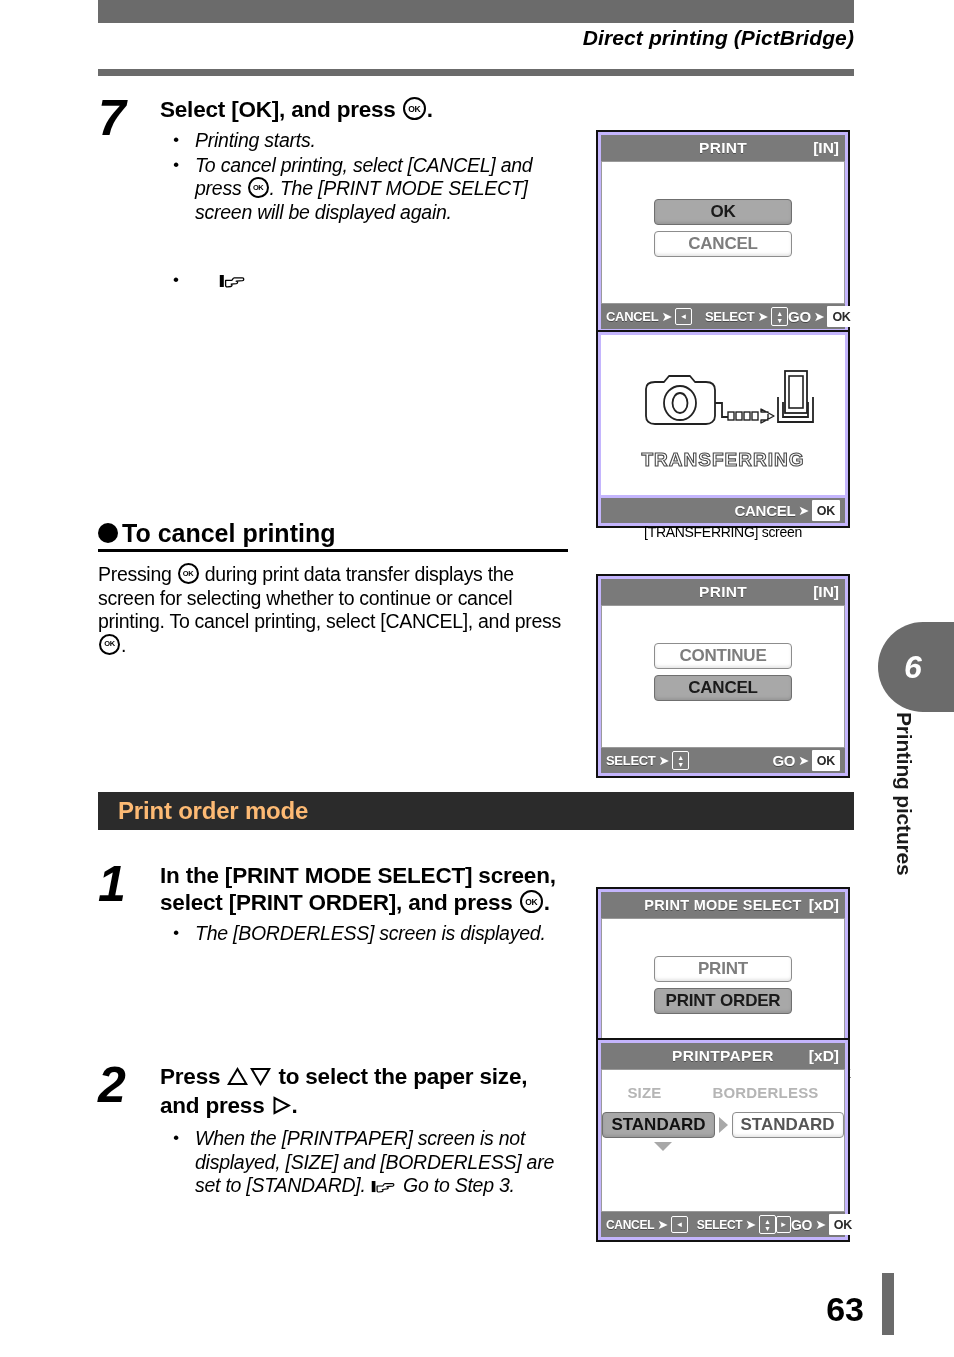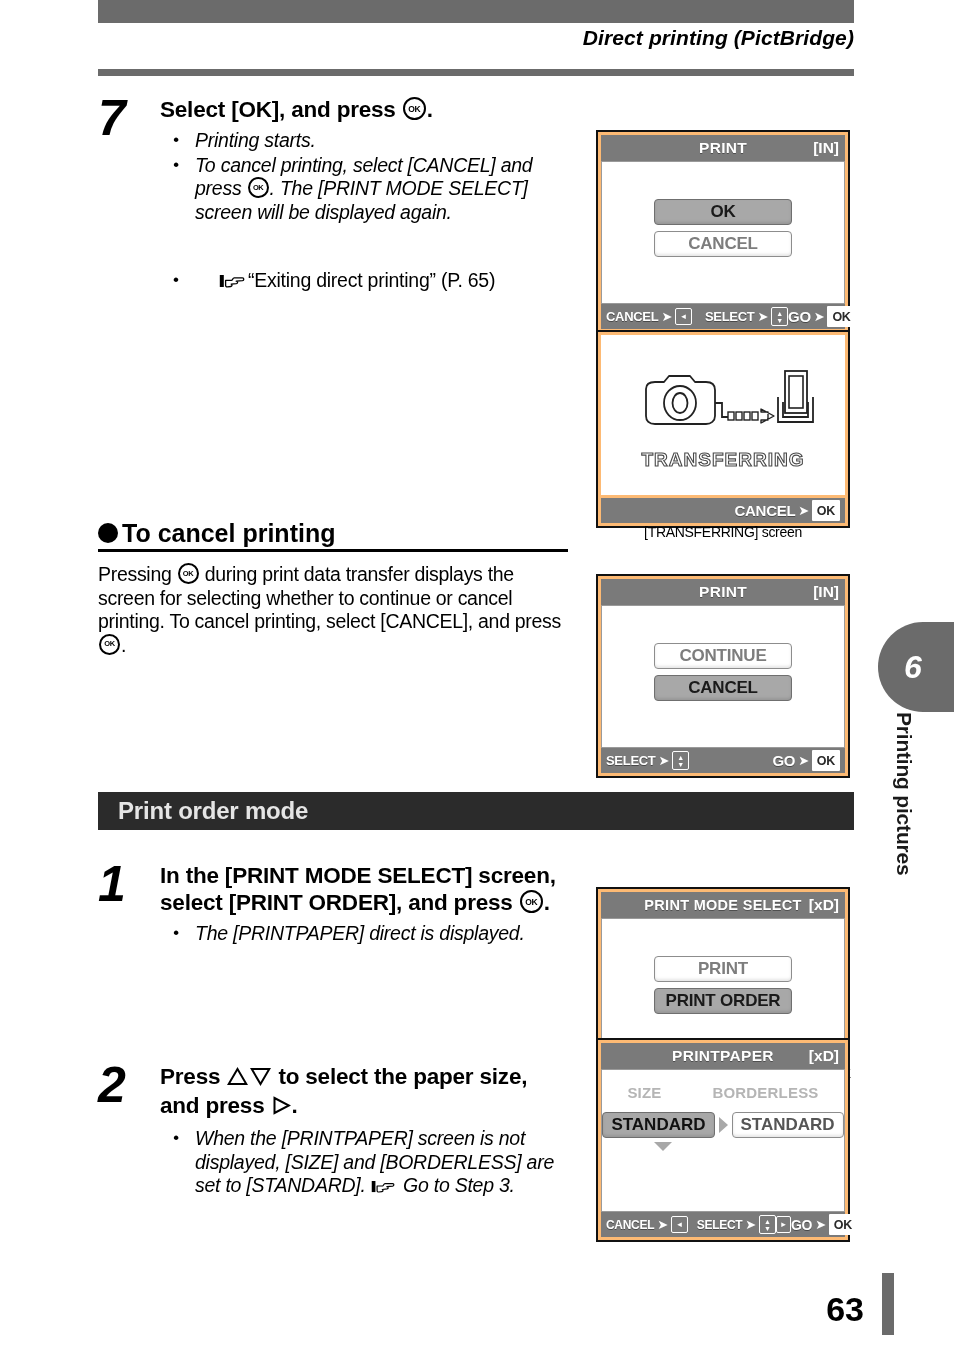--- a/index.html
+++ b/index.html
@@ -72,21 +72,21 @@
     position:absolute;left:98px;top:563px;width:472px;
     font-size:19.5px;line-height:23.5px;letter-spacing:-0.3px;
   }
 
   
   .sec-bar{
     position:absolute;left:98px;top:792px;width:756px;height:38px;background:#2b2b2b;
   }
   .sec-bar span{
     position:absolute;left:20px;top:50%;transform:translateY(-50%);
-    color:#e5e5e5;font-weight:700;font-size:24px;letter-spacing:-0.2px;
+    color:#fdba74;font-weight:700;font-size:24px;letter-spacing:-0.2px;
   }
 
   
   .tab-circle{
     position:absolute;left:878px;top:622px;width:150px;height:90px;
     background:#6b6b6b;border-radius:75px 0 0 75px;
   }
   .tab-circle i{
     position:absolute;left:26px;top:50%;transform:translateY(-50%);
     color:#fff;font-style:italic;font-weight:700;font-size:32px;
@@ -98,21 +98,21 @@
   }
 
   
   .pg-num{
     position:absolute;right:90px;bottom:28px;font-weight:700;font-size:34px;
   }
   .pg-bar{position:absolute;right:60px;bottom:22px;width:12px;height:62px;background:#6b6b6b;}
 
   
   .lcd{
-    position:absolute;width:254px;border:2px solid #111;background:#fdba74;
+    position:absolute;width:254px;border:2px solid #111;background:#c4b5fd;
     box-sizing:border-box;
   }
   .lcd-inner{padding:3px;}
   .lcd-title{
     background:#7a7a7a;color:#fff;height:26px;position:relative;
     display:flex;align-items:center;justify-content:center;
   }
   .lcd-title .t{
     font-weight:700;font-size:15.5px;letter-spacing:.3px;
     text-shadow:0 1px 0 rgba(0,0,0,.35);
@@ -212,21 +212,21 @@
 
     <div class="step">
       <div class="step-body">
         <div class="bullet">
           <span class="sub-indent">
             <span class="hand">
               <svg width="26" height="17" viewBox="0 0 26 17">
                 <rect x="0.8" y="2" width="4" height="12" fill="#000"></rect>
                 <path d="M6.6 7.4 L12.5 7.4 C13.6 7.4 13.6 4.9 15.2 4.9 L23.5 4.9 C25.2 4.9 25.2 7.4 23.5 7.6 L17.2 8.1 C18.9 8.2 19.2 10.3 17.4 10.6 L12.2 11.2 C13.4 11.6 13.3 13.3 11.8 13.5 L8.6 13.9 C7.2 14.1 6.6 13.2 6.6 12.2 Z" fill="none" stroke="#000" stroke-width="1.3" stroke-linejoin="round"></path>
               </svg>
-            </span><span>“Exiting direct printing” (P. 65)</span>
+            </span>
           </span>
         </div>
       </div>
     </div>
   </div>
 
   <div class="sub-head">
     <span class="dot"></span>
     <span>To cancel printing</span>
   </div>
@@ -235,21 +235,21 @@
   <div class="sec-bar">
     <span>Print order mode</span>
   </div>
 
   <div class="left-col" style="top:862px;">
     <div class="step">
       <div class="step-num">1</div>
       <div class="step-body">
         <div class="step-title"><span>In the [PRINT MODE SELECT] screen, select [PRINT ORDER], and press </span><span class="okg"></span><span>.</span></div>
         <div class="bullets">
-          <div class="bullet">The [PRINTPAPER] direct is displayed.</div>
+          <div class="bullet">The [BORDERLESS] screen is displayed.</div>
         </div>
       </div>
     </div>
   </div>
 
   <div class="left-col" style="top:1063px;">
     <div class="step">
       <div class="step-num">2</div>
       <div class="step-body">
         <div class="step-title"><span>Press </span><span class="tri"><svg width="21" height="19" viewBox="0 0 21 19">

